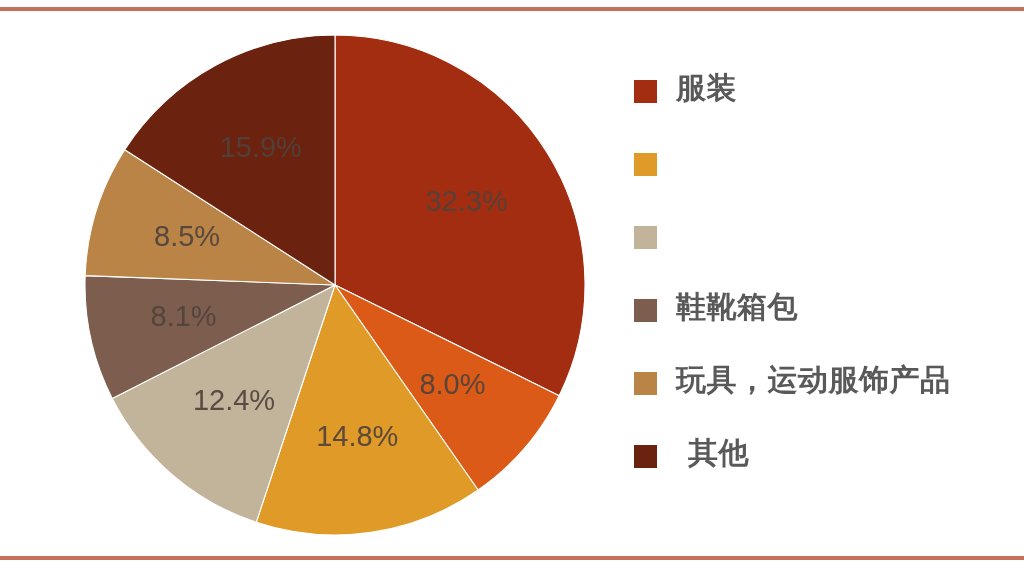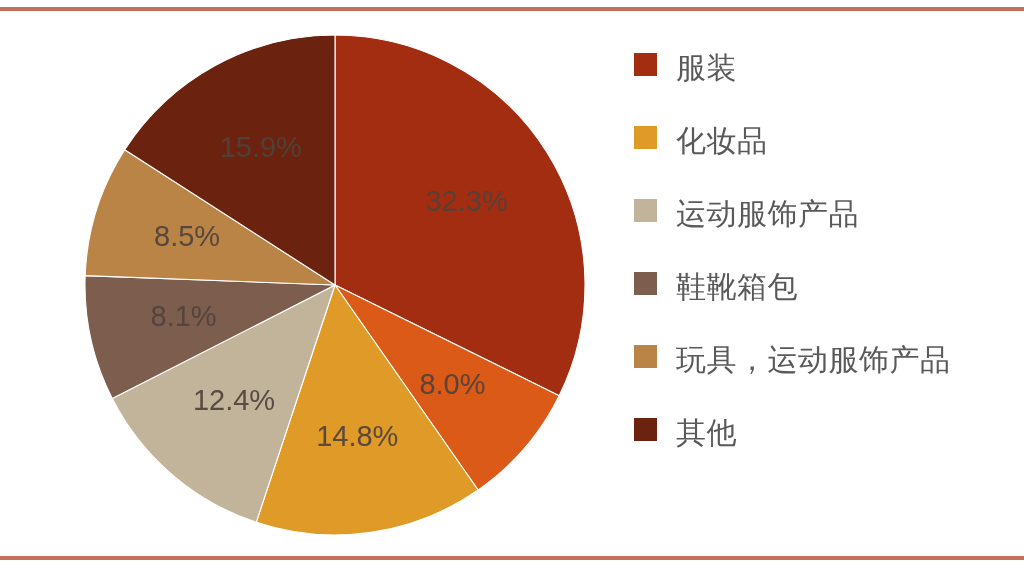--- a/index.html
+++ b/index.html
@@ -55,25 +55,26 @@
 
   
   #legend {
     position: absolute;
     left: 634px;
     top: 53px;
     width: 376px;
   }
   .legend-item {
     display: flex;
-    align-items: flex-start;
+    align-items: flex-end;
     height: 50px;
     margin-bottom: 23px;
+    font-weight: bold;
   }
-  .legend-item:last-child { margin-bottom: 0; }
+  .legend-item:last-child { margin-bottom: 0; gap: 12px; }
   .legend-swatch {
     width: 23px;
     height: 23px;
     flex: 0 0 23px;
     margin-right: 19px;
   }
   .legend-label {
     font-size: 30px;
     color: #595959;
     line-height: 1;
@@ -110,25 +111,23 @@
   </svg>
 </div>
 
 <div id="legend">
     <div class="legend-item">
       <span class="legend-swatch" style="background: rgb(163, 45, 17);"></span>
       <span class="legend-label">服装</span>
     </div>
     <div class="legend-item">
       <span class="legend-swatch" style="background: rgb(224, 154, 40);"></span>
-      <span class="legend-label">化妆品</span>
     </div>
     <div class="legend-item">
       <span class="legend-swatch" style="background: rgb(194, 180, 155);"></span>
-      <span class="legend-label">运动服饰产品</span>
     </div>
     <div class="legend-item">
       <span class="legend-swatch" style="background: rgb(125, 94, 78);"></span>
       <span class="legend-label">鞋靴箱包</span>
     </div>
     <div class="legend-item">
       <span class="legend-swatch" style="background: rgb(187, 132, 71);"></span>
       <span class="legend-label">玩具，运动服饰产品</span>
     </div>
     <div class="legend-item">

